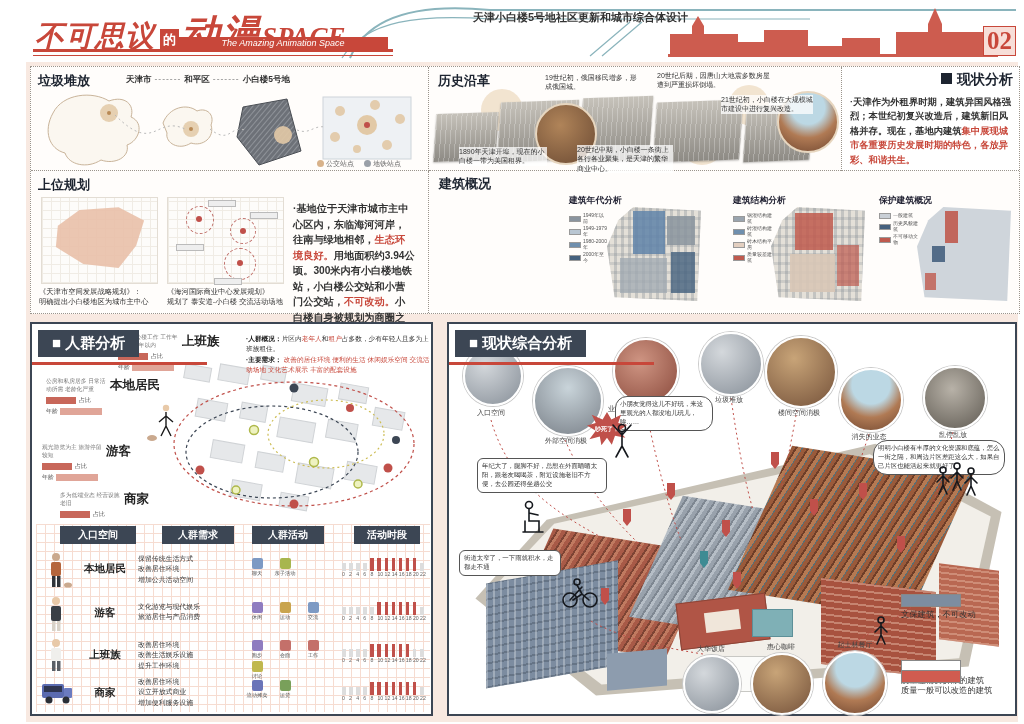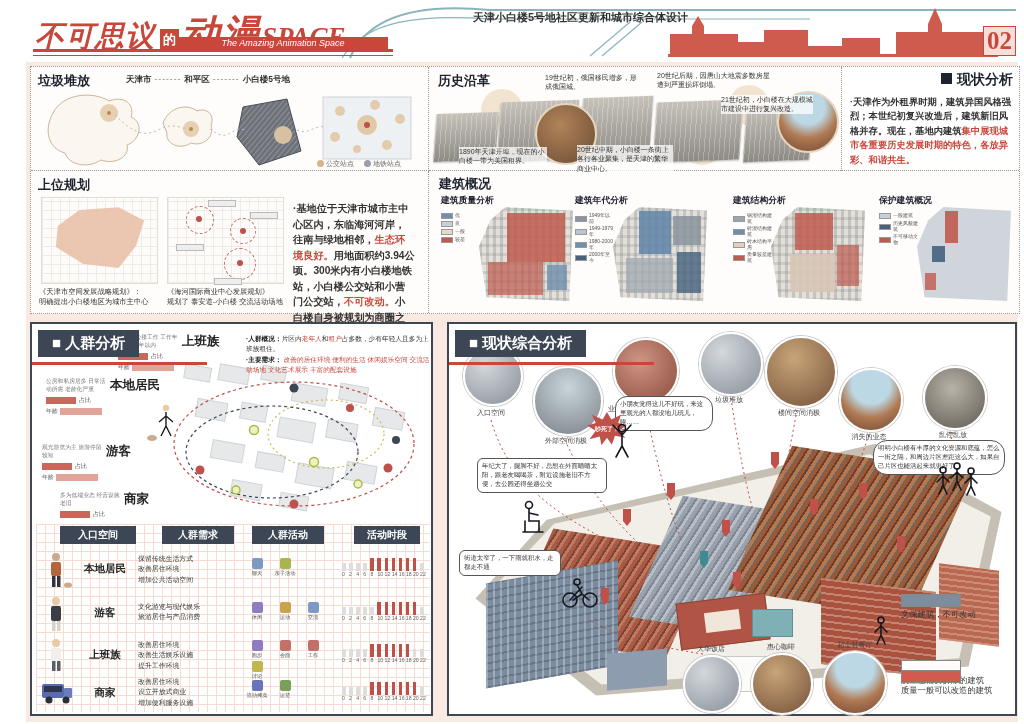--- a/index.html
+++ b/index.html
@@ -283,47 +283,21 @@
       <div class="hcirc" style="left:348px;top:24px;width:58px;height:58px;background:radial-gradient(circle at 50% 25%,#bcd8e4 0 32%,#b07a54 58%,#6f4630);border:2px solid #e7d6bf;"></div>
       <div class="hnote" style="left:116px;top:6px;width:96px;">19世纪初，俄国移民增多，形成俄国城。</div>
       <div class="hnote" style="left:228px;top:4px;width:114px;">20世纪后期，因唐山大地震多数房屋遭到严重损坏倒塌。</div>
       <div class="hnote" style="left:292px;top:28px;width:92px;background:rgba(255,255,255,.75);">21世纪初，小白楼在大规模城市建设中进行复兴改造。</div>
       <div class="hnote" style="left:30px;top:80px;width:88px;background:rgba(255,255,255,.75);">1890年天津开埠，现在的小白楼一带为美国租界。</div>
       <div class="hnote" style="left:148px;top:78px;width:96px;background:rgba(255,255,255,.75);">20世纪中期，小白楼一条街上各行各业聚集，是天津的繁华商业中心。</div>
     </div>
 
     <div class="sec build">
       <div class="sec-title abs" style="left:10px;top:4px;">建筑概况</div>
-      <div class="bcard" style="left:10px;">
-        <div class="bctitle">建筑质量分析</div>
-        <div class="bleg">
-          <div class="row">
-              <i style="background: rgb(111, 143, 174);"></i>
-              <span>优</span>
-            </div>
-          <div class="row">
-              <i style="background: rgb(201, 207, 214);"></i>
-              <span>良</span>
-            </div>
-          <div class="row">
-              <i style="background: rgb(232, 217, 201);"></i>
-              <span>一般</span>
-            </div>
-          <div class="row">
-              <i style="background: rgb(191, 90, 78);"></i>
-              <span>较差</span>
-            </div>
-        </div>
-        <div class="bmap">
-          <div style="left:30%;top:6%;width:62%;height:52%;background:rgba(191,90,78,.85);"></div>
-          <div style="left:10%;top:58%;width:58%;height:36%;background:rgba(191,90,78,.7);"></div>
-          <div style="left:72%;top:62%;width:22%;height:26%;background:rgba(111,143,174,.8);"></div>
-        </div>
-      </div>
-      <div class="bcard" style="left:144px;">
+      <div class="bcard" style="left:138px;">
         <div class="bctitle">建筑年代分析</div>
         <div class="bleg">
           <div class="row">
               <i style="background: rgb(138, 148, 158);"></i>
               <span>1949年以前</span>
             </div>
           <div class="row">
               <i style="background: rgb(185, 198, 210);"></i>
               <span>1949-1979年</span>
             </div>

